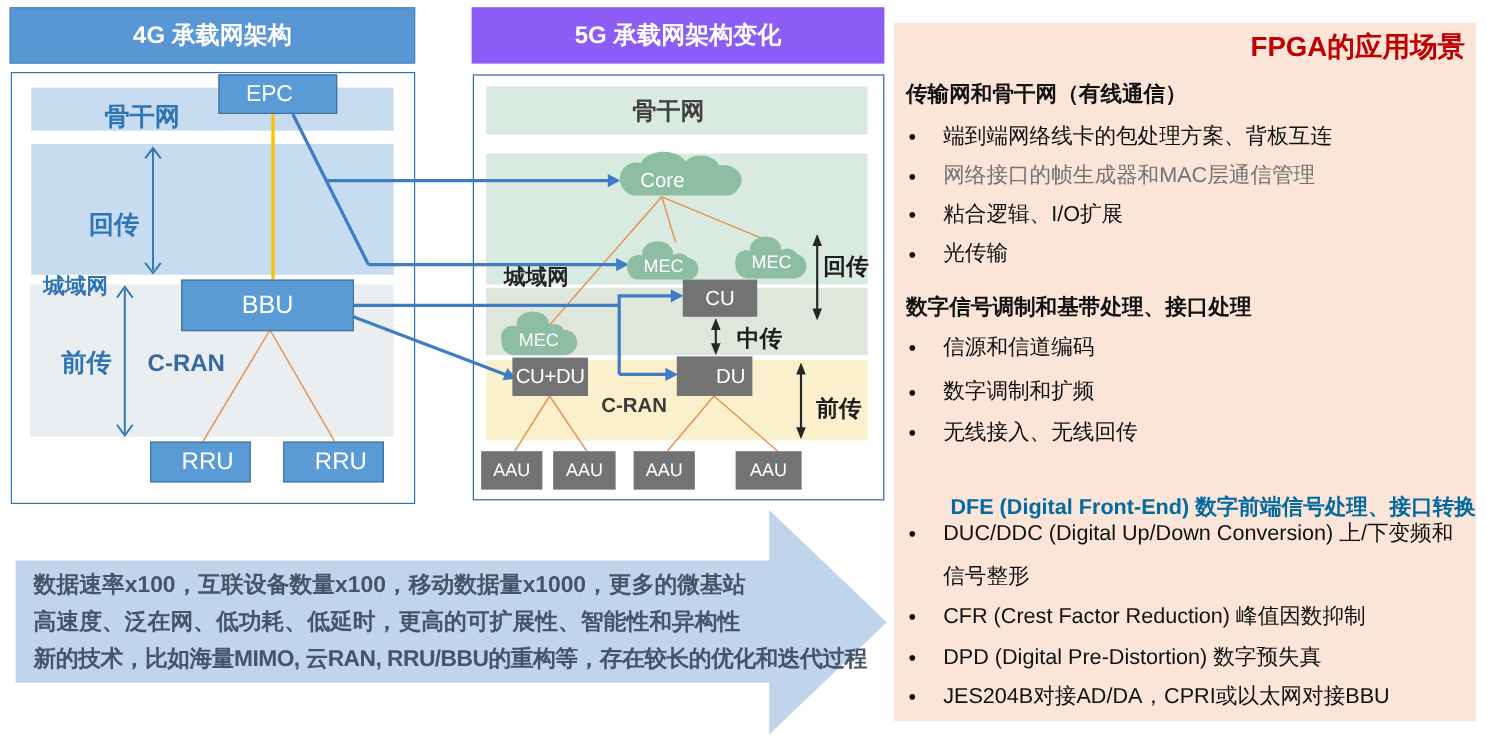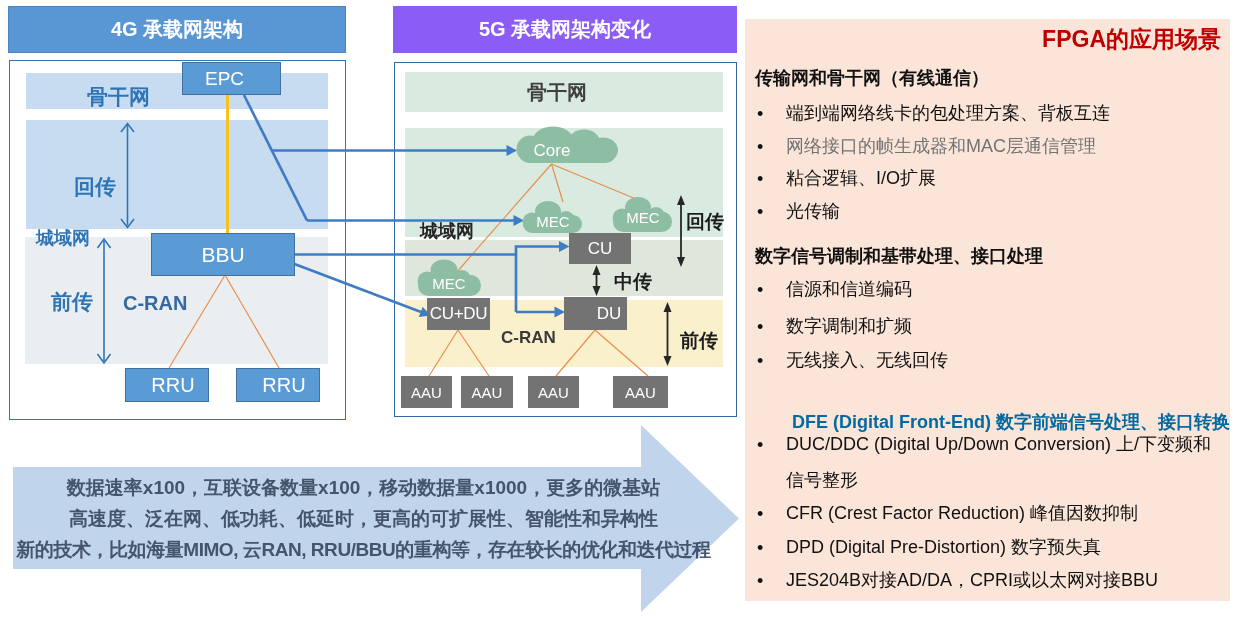--- a/index.html
+++ b/index.html
@@ -173,17 +173,17 @@
 <div class="lbl" style="left:757px;top:435px;font-size:18px;color:#111;">•</div>
 <div class="lbl" style="left:786px;top:432px;font-size:18px;color:#111;">DUC/DDC (Digital Up/Down Conversion) 上/下变频和</div>
 <div class="lbl" style="left:786px;top:468px;font-size:18px;color:#111;">信号整形</div>
 <div class="lbl" style="left:757px;top:504px;font-size:18px;color:#111;">•</div>
 <div class="lbl" style="left:786px;top:501px;font-size:18px;color:#111;">CFR (Crest Factor Reduction) 峰值因数抑制</div>
 <div class="lbl" style="left:757px;top:538px;font-size:18px;color:#111;">•</div>
 <div class="lbl" style="left:786px;top:535px;font-size:18px;color:#111;">DPD (Digital Pre-Distortion) 数字预失真</div>
 <div class="lbl" style="left:757px;top:571px;font-size:18px;color:#111;">•</div>
 <div class="lbl" style="left:786px;top:568px;font-size:18px;color:#111;">JES204B对接AD/DA，CPRI或以太网对接BBU</div>
 
-<div class="abs" style="left:0px;top:472px;width:727px;text-align:center;font-size:19px;font-weight:bold;color:#44546A;line-height:31px;">
+<div class="abs" style="left:0px;top:472px;width:727px;text-align:left;font-size:19px;font-weight:bold;color:#44546A;line-height:31px;padding-left:28px;">
 数据速率x100，互联设备数量x100，移动数据量x1000，更多的微基站<br>
 高速度、泛在网、低功耗、低延时，更高的可扩展性、智能性和异构性<br>
 <span style="letter-spacing:-0.45px;">新的技术，比如海量MIMO, 云RAN, RRU/BBU的重构等，存在较长的优化和迭代过程</span>
 </div>
 
 </body></html>

